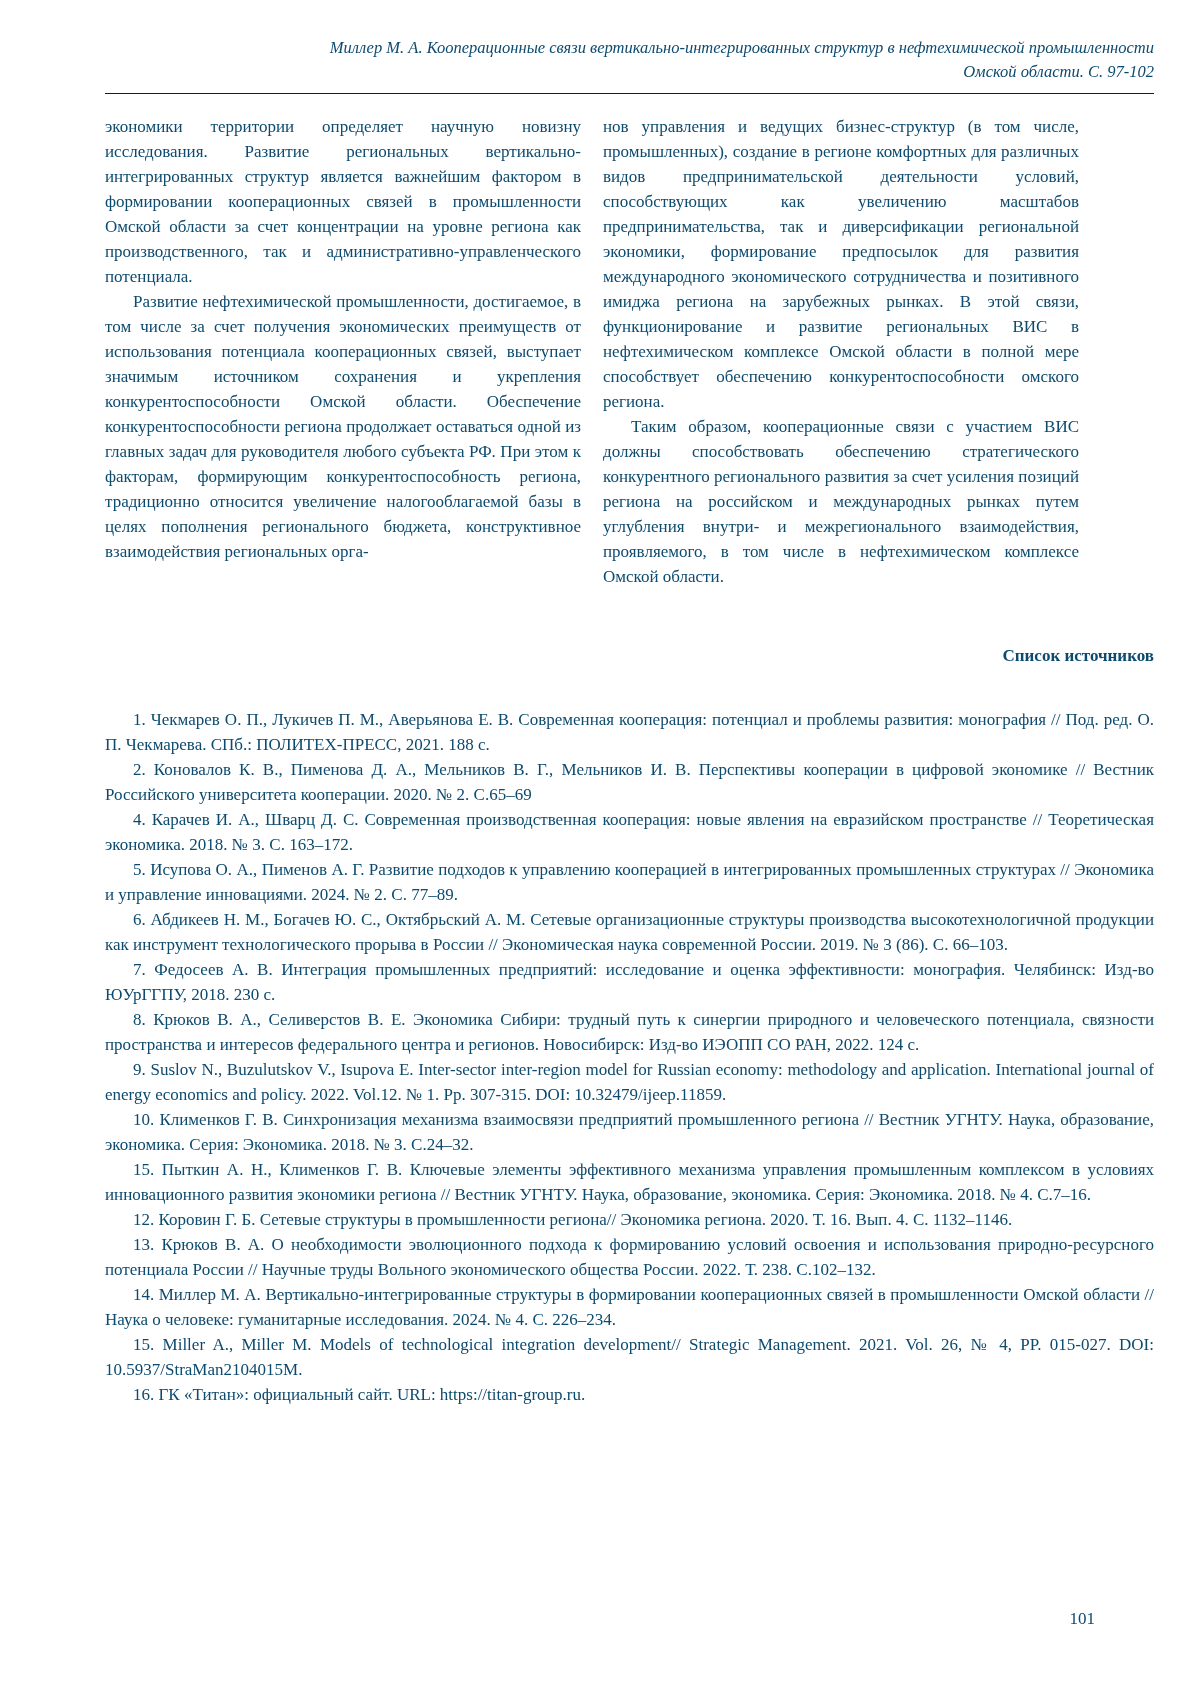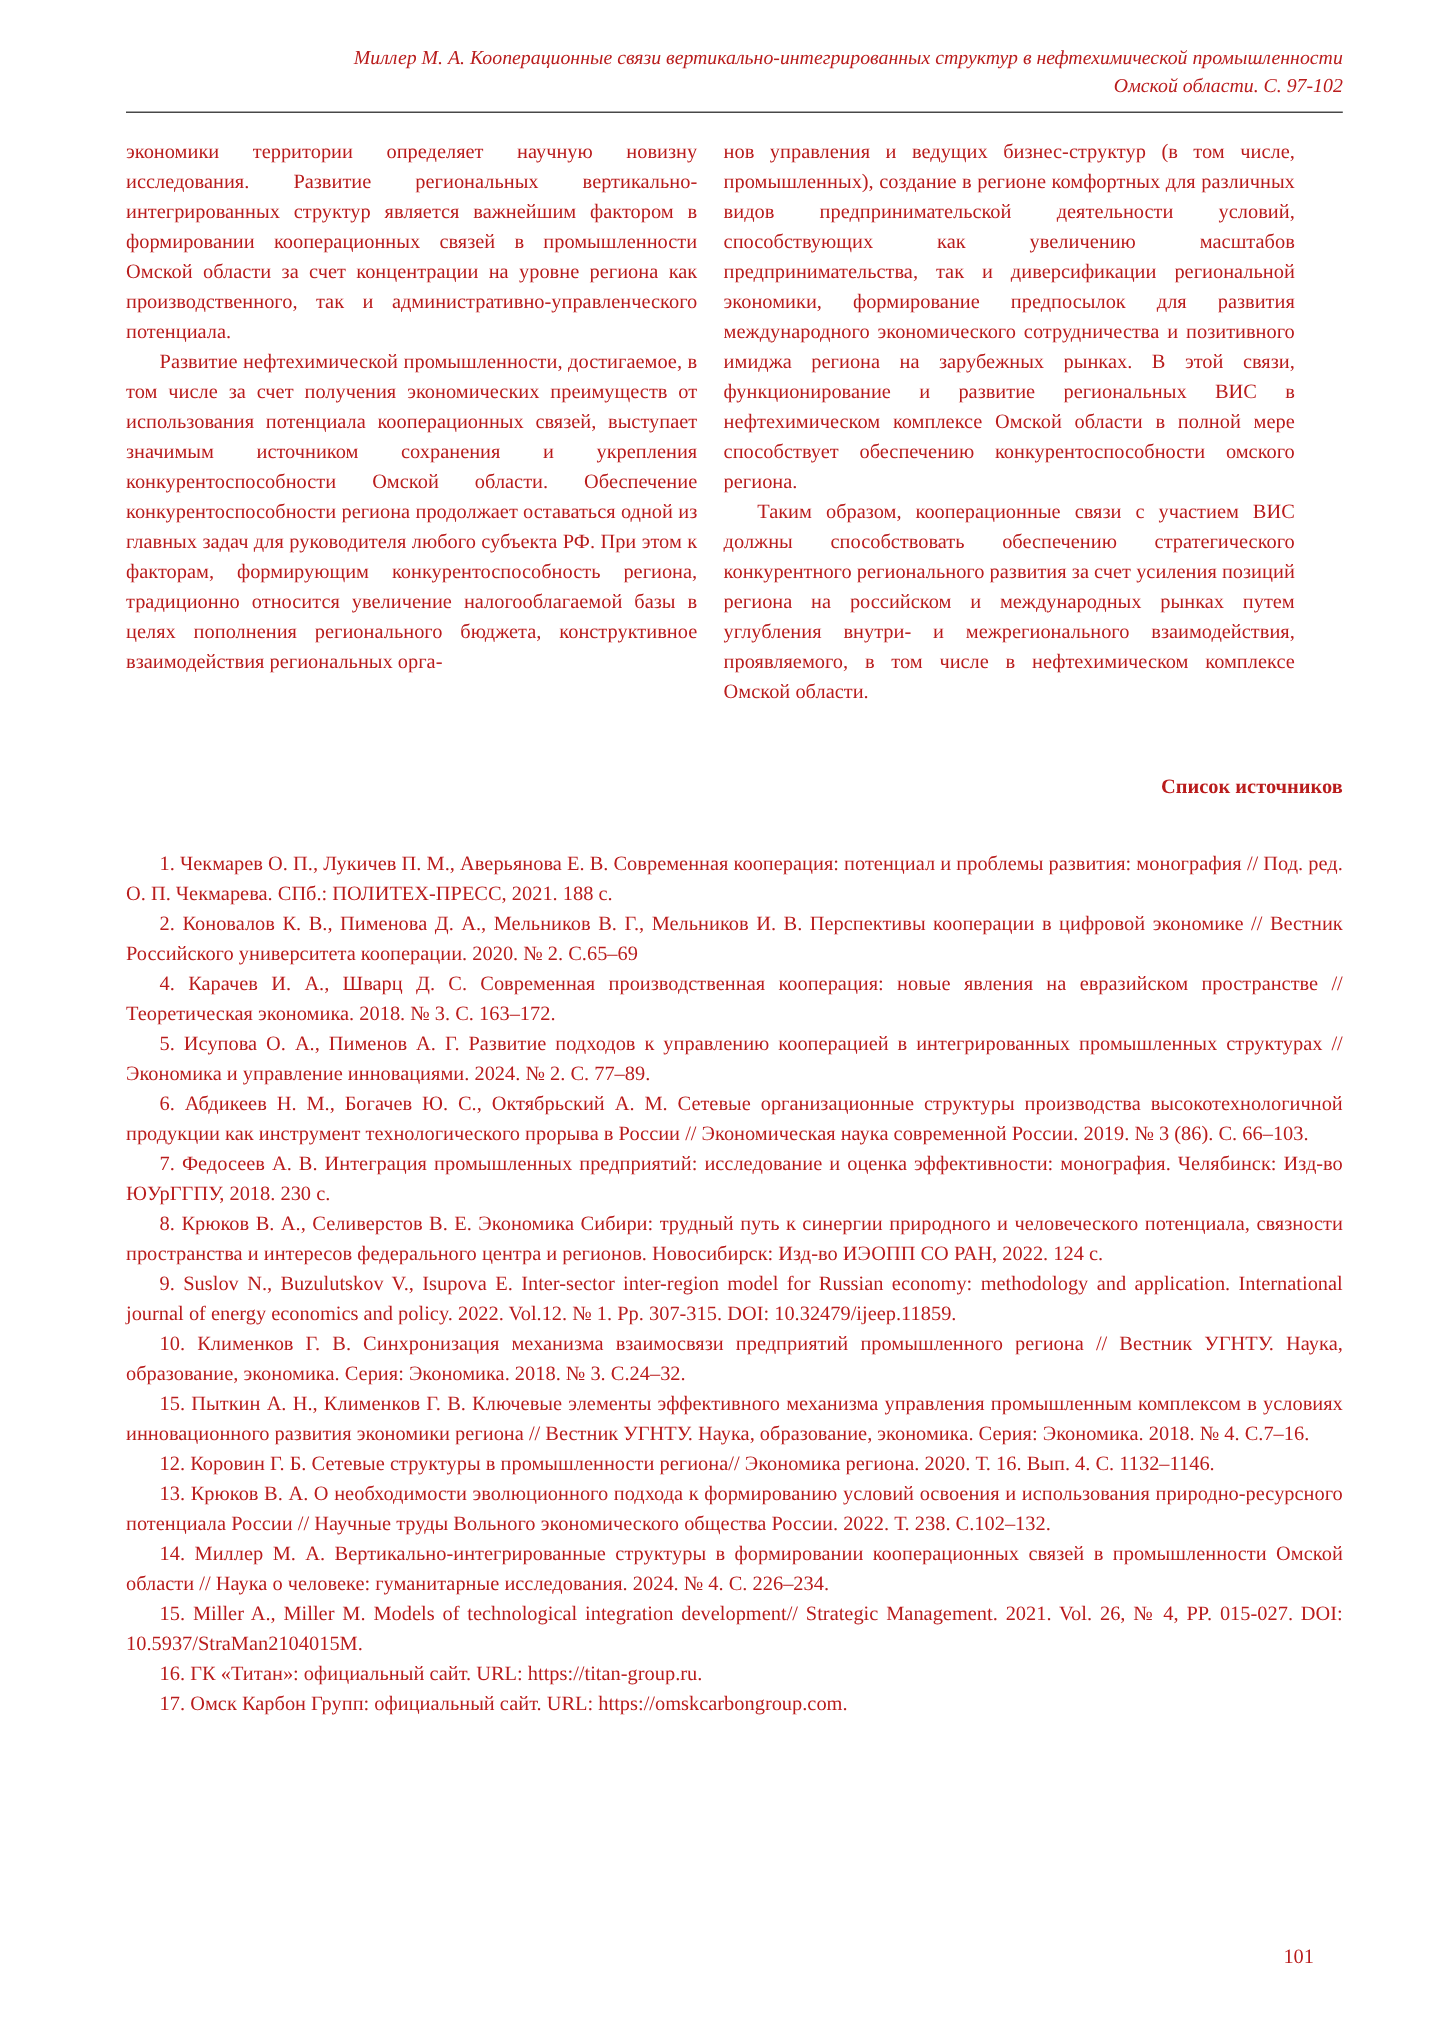--- a/index.html
+++ b/index.html
@@ -6,25 +6,25 @@
     margin: 0;
     padding: 0;
     background: #ffffff;
   }
   .page {
     position: relative;
     width: 1200px;
     min-height: 1697px;
     box-sizing: border-box;
     margin: 0 auto;
-    padding: 36px 81px 60px 105px;
+    padding: 36px 46px 60px 105px;
     background: #ffffff;
     font-family: "Liberation Serif", "DejaVu Serif", serif;
     font-size: 17px;
-    color: #b91c1c;
+    color: #0c4a6e;
   }
   .running-head {
     text-align: right;
     font-style: italic;
     font-size: 16.5px;
     line-height: 24px;
   }
   .head-rule {
     border: none;
     border-top: 1.6px solid #1c1c1c;
@@ -60,21 +60,21 @@
     line-height: 25px;
   }
   .refs p {
     margin: 0;
     text-indent: 28px;
     overflow-wrap: break-word;
   }
   .page-number {
     position: absolute;
     right: 105px;
-    bottom: 56px;
+    bottom: 68px;
     font-size: 17px;
   }
 </style>
 </head>
 <body>
 
 <div class="page">
 
   <div class="running-head">
     <div>Миллер М. А. Кооперационные связи вертикально-интегрированных структур в нефтехимической промышленности</div>
@@ -105,18 +105,17 @@
       <p>7. Федосеев А. В. Интеграция промышленных предприятий: исследование и оценка эффективности: монография. Челябинск: Изд-во ЮУрГГПУ, 2018. 230 с.</p>
       <p>8. Крюков В. А., Селиверстов В. Е. Экономика Сибири: трудный путь к синергии природного и человеческого потенциала, связности пространства и интересов федерального центра и регионов. Новосибирск: Изд-во ИЭОПП СО РАН, 2022. 124 с.</p>
       <p>9. Suslov N., Buzulutskov V., Isupova E. Inter-sector inter-region model for Russian economy: methodology and application. International journal of energy economics and policy. 2022. Vol.12. № 1. Pp. 307-315. DOI: 10.32479/ijeep.11859.</p>
       <p>10. Клименков Г. В. Синхронизация механизма взаимосвязи предприятий промышленного региона // Вестник УГНТУ. Наука, образование, экономика. Серия: Экономика. 2018. № 3. С.24–32.</p>
       <p>15. Пыткин А. Н., Клименков Г. В. Ключевые элементы эффективного механизма управления промышленным комплексом в условиях инновационного развития экономики региона // Вестник УГНТУ. Наука, образование, экономика. Серия: Экономика. 2018. № 4. С.7–16.</p>
       <p>12. Коровин Г. Б. Сетевые структуры в промышленности региона// Экономика региона. 2020. Т. 16. Вып. 4. С. 1132–1146.</p>
       <p>13. Крюков В. А. О необходимости эволюционного подхода к формированию условий освоения и использования природно-ресурсного потенциала России // Научные труды Вольного экономического общества России. 2022. Т. 238. С.102–132.</p>
       <p>14. Миллер М. А. Вертикально-интегрированные структуры в формировании кооперационных связей в промышленности Омской области // Наука о человеке: гуманитарные исследования. 2024. № 4. С. 226–234.</p>
       <p>15. Miller A., Miller M. Models of technological integration development// Strategic Management. 2021. Vol. 26, № 4, PP. 015-027. DOI: 10.5937/StraMan2104015M.</p>
       <p>16. ГК «Титан»: официальный сайт. URL: https://titan-group.ru.</p>
-      <p>17. Омск Карбон Групп: официальный сайт. URL:  https://omskcarbongroup.com.</p>
     </div>
 
   <div class="page-number">101</div>
 
 </div>
 
 </body></html>

